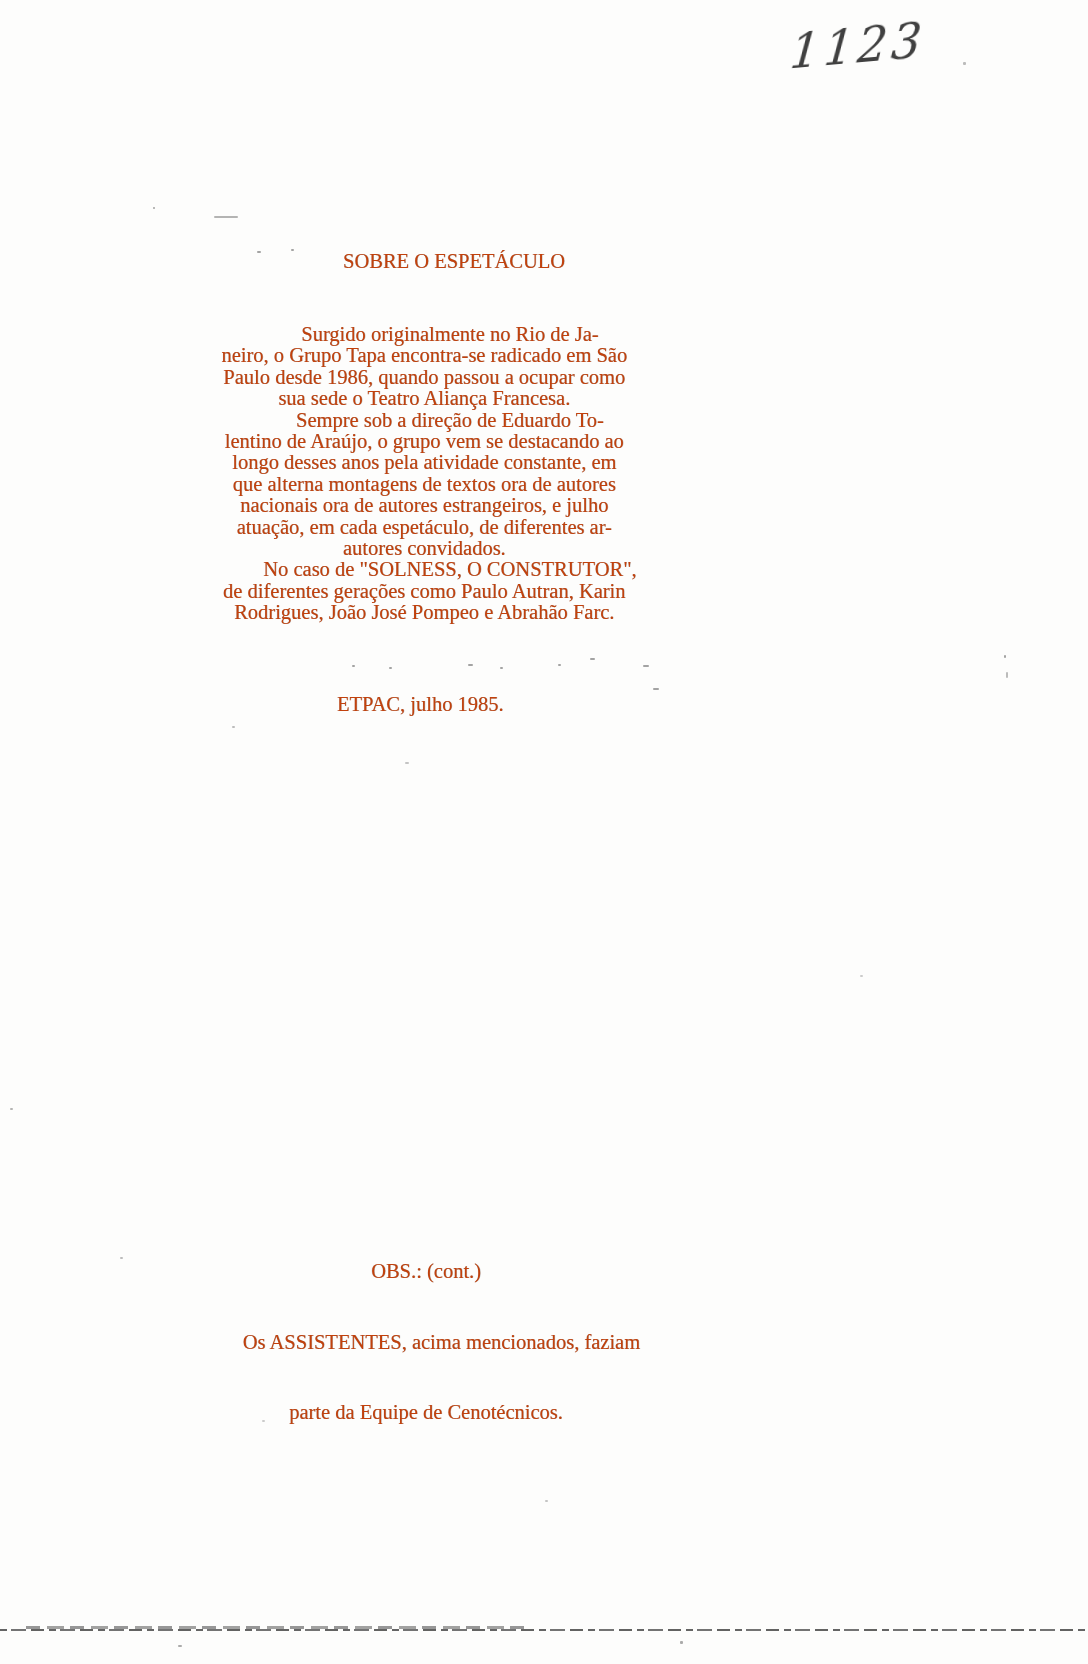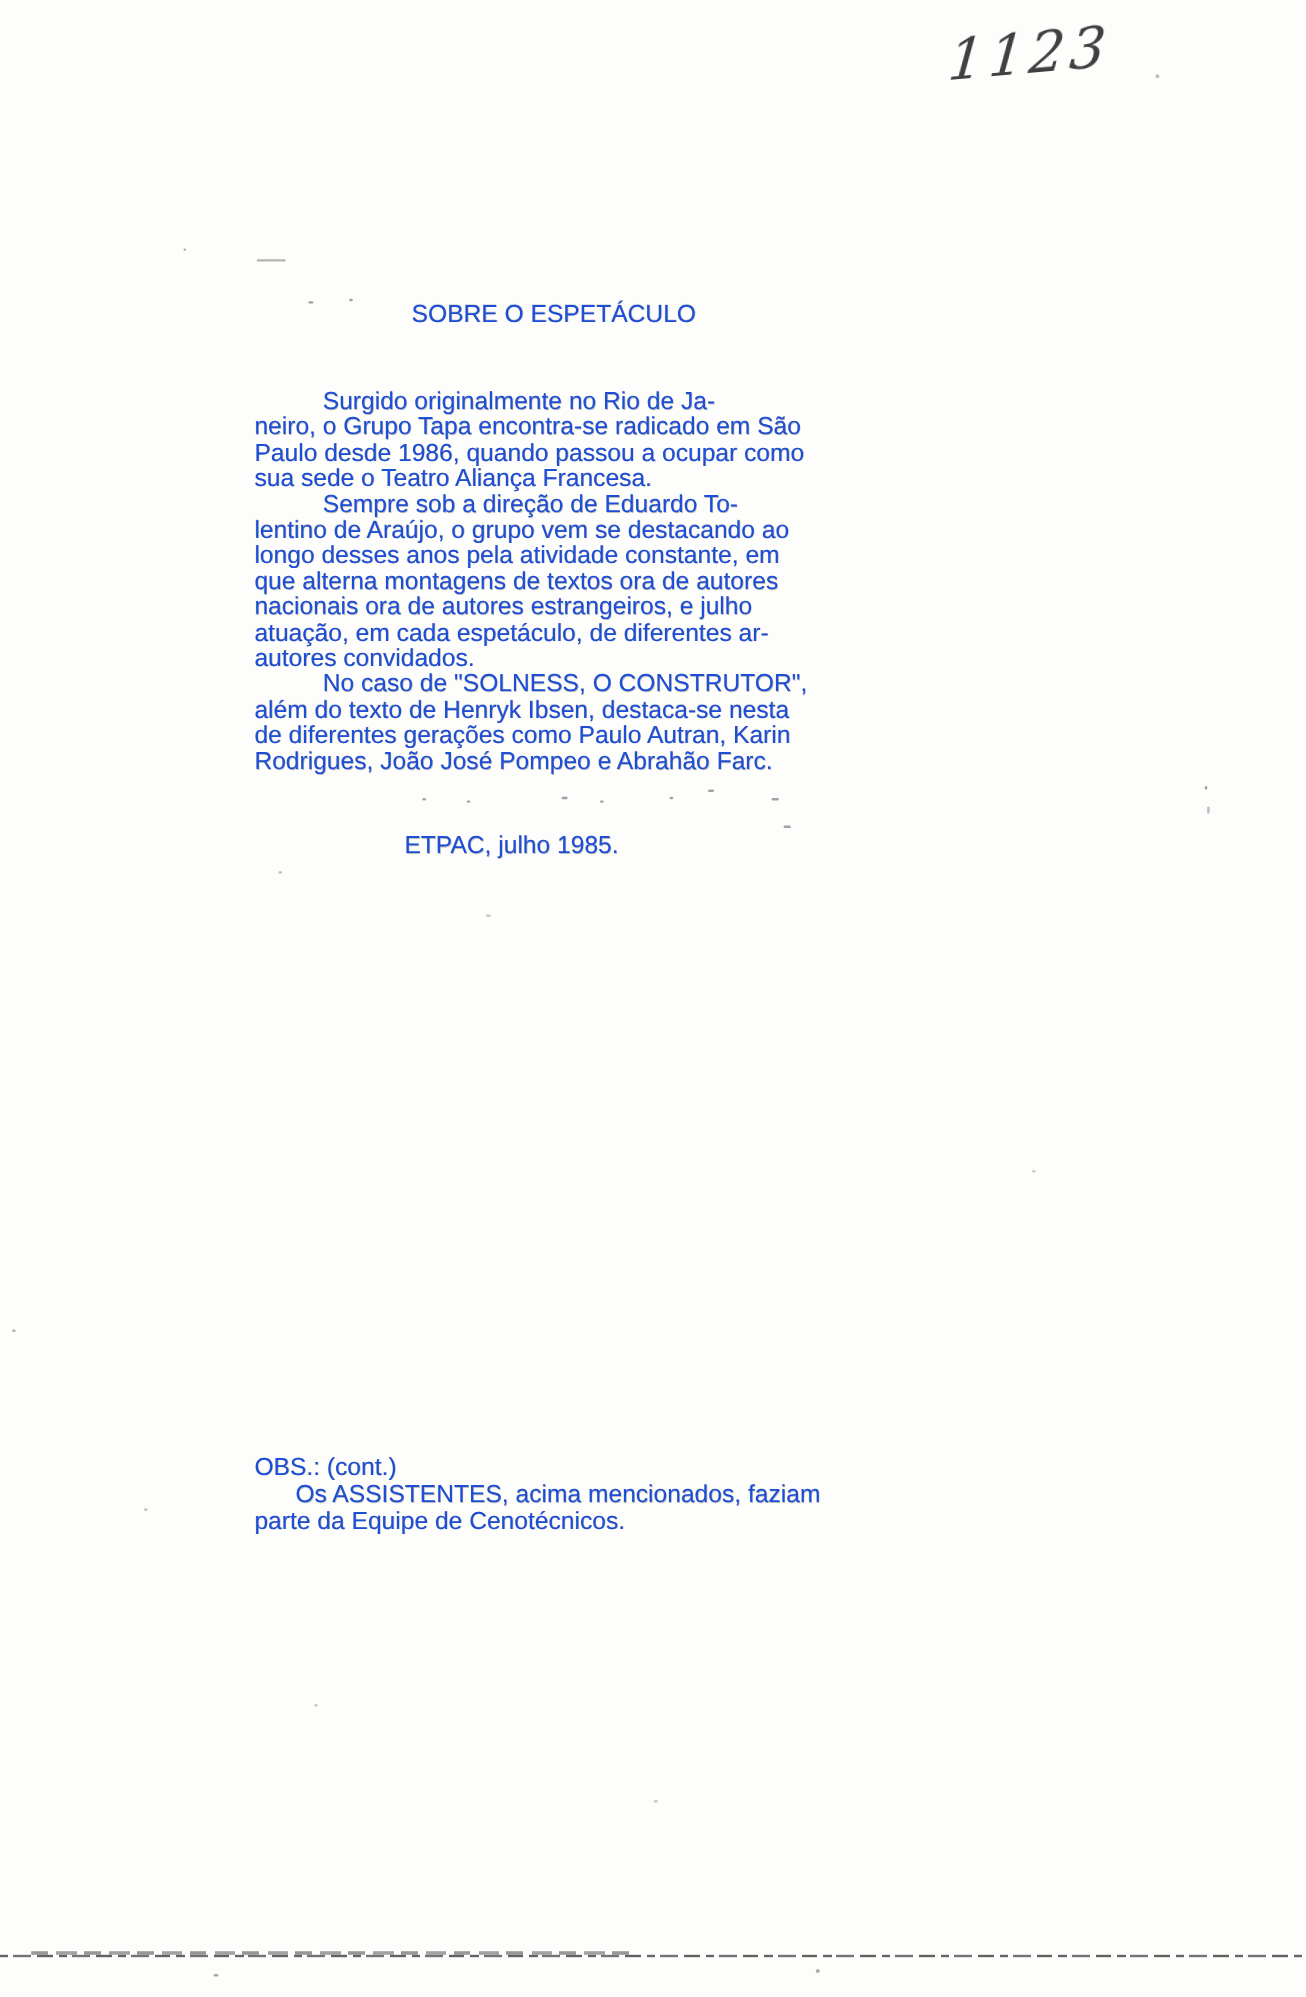--- a/index.html
+++ b/index.html
@@ -10,28 +10,29 @@
   .page {
     position: relative;
     width: 1088px;
     height: 1664px;
     background: #fdfdfc;
     overflow: hidden;
     font-family: "Liberation Mono", monospace;
   }
   
   .type {
-    color: #1d4ed8;
-    font-family: Liberation Sans, sans-serif;
+    color: #c2410c;
+    font-family: Liberation Serif, serif;
     font-size: 20.5px;
     line-height: 21.4px;
     white-space: pre;
     letter-spacing: 0;
     text-shadow: 0.5px 0.4px 0 rgba(70,70,70,0.35), -0.3px -0.2px 0 rgba(90,90,90,0.2);
     filter: blur(0.25px);
+    text-align: center;
   }
   .title {
     position: absolute;
     left: 343px;
     top: 251px;
   }
   .body-block {
     position: absolute;
     left: 212px;
     top: 324px;
@@ -39,21 +40,21 @@
   .dateline {
     position: absolute;
     left: 337px;
     top: 694px;
   }
   .obs-block {
     position: absolute;
     left: 212px;
     top: 1212px;
   }
-  .obs-block .type-line { line-height: 22.6px; }
+  .obs-block .type-line { line-height: 22.6px; margin-top: 48px; }
   .handwritten {
     position: absolute;
     left: 790px;
     top: 18px;
     font-family: "DejaVu Serif", serif;
     font-style: italic;
     font-size: 47px;
     color: #272727;
     letter-spacing: 4px;
     transform: rotate(-5deg) skewX(-10deg);
@@ -102,21 +103,20 @@
     <div class="type type-line">Paulo desde 1986, quando passou a ocupar como</div>
     <div class="type type-line">sua sede o Teatro Aliança Francesa.</div>
     <div class="type type-line">          Sempre sob a direção de Eduardo To-</div>
     <div class="type type-line">lentino de Araújo, o grupo vem se destacando ao</div>
     <div class="type type-line">longo desses anos pela atividade constante, em</div>
     <div class="type type-line">que alterna montagens de textos ora de autores</div>
     <div class="type type-line">nacionais ora de autores estrangeiros, e julho</div>
     <div class="type type-line">atuação, em cada espetáculo, de diferentes ar-</div>
     <div class="type type-line">autores convidados.</div>
     <div class="type type-line">          No caso de "SOLNESS, O CONSTRUTOR",</div>
-    <div class="type type-line">além do texto de Henryk Ibsen, destaca-se nesta</div>
     <div class="type type-line">de diferentes gerações como Paulo Autran, Karin</div>
     <div class="type type-line">Rodrigues, João José Pompeo e Abrahão Farc.</div>
   </div>
 
   <div class="type dateline">ETPAC, julho 1985.</div>
 
   <div class="obs-block">
     <div class="type type-line">OBS.: (cont.)</div>
     <div class="type type-line">      Os ASSISTENTES, acima mencionados, faziam</div>
     <div class="type type-line">parte da Equipe de Cenotécnicos.</div>

